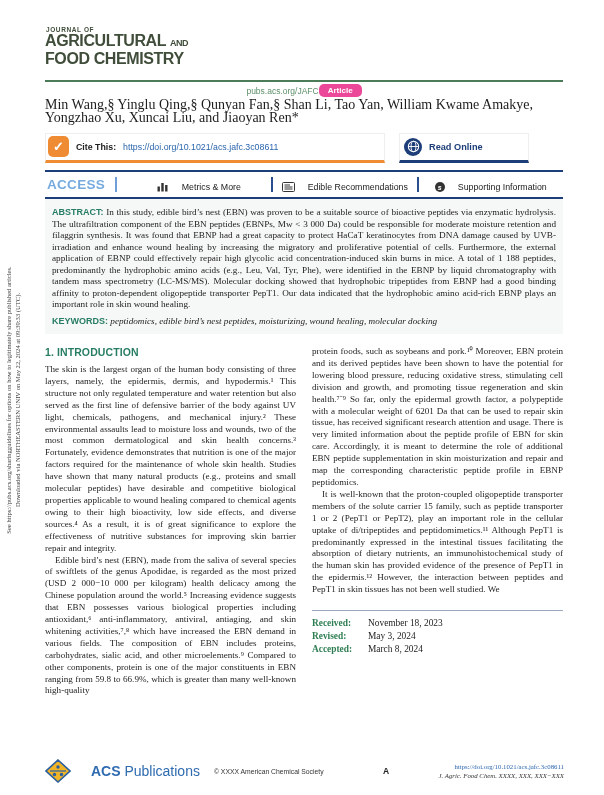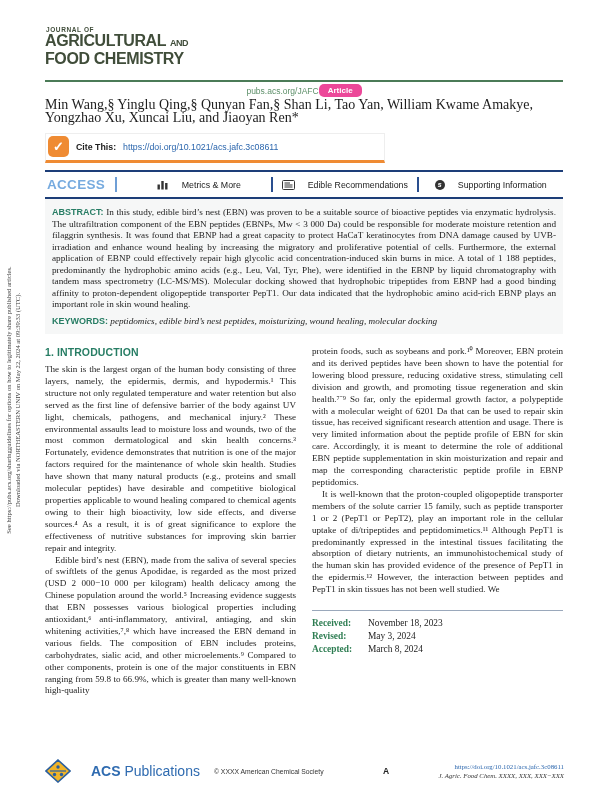--- a/index.html
+++ b/index.html
@@ -40,21 +40,21 @@
     display:flex; align-items:center; justify-content:center; font-size:13px; font-weight:700;
     font-family:"Liberation Sans", sans-serif; }
   .cite-label { font-family:"Liberation Sans", sans-serif; font-weight:700; font-size:8.8px; color:#222; }
   .cite-doi { font-family:"Liberation Sans", sans-serif; font-size:8.8px; color:#2b66ad; text-decoration:none; }
   .read-pill { display:flex; align-items:center; gap:7px; width:130px;
     border:1px solid #eee; border-bottom:3px solid #1d3e78; padding:2px 4px 3px 4px; }
   .globe { width:18px; height:18px; border-radius:50%; background:#1d3e78; display:flex; align-items:center; justify-content:center; }
   .read-label { font-family:"Liberation Sans", sans-serif; font-weight:700; font-size:9.2px; color:#1d3e78; }
   
   .access-bar { margin-top:7px; border-top:2px solid #1d3e78; border-bottom:2px solid #1d3e78;
-    display:flex; align-items:center; padding:5px 0 5px 2px; }
+    display:flex; align-items:flex-end; padding:5px 0 5px 2px; }
   .access-word { font-family:"Liberation Sans", sans-serif; font-weight:700; font-size:13.5px;
     color:#77abdf; letter-spacing:.3px; }
   .vsep { width:1.5px; height:15px; background:#6f9fd6; margin:0 10px; }
   .vsep2 { width:1.5px; height:15px; background:#2a4f8f; }
   .access-item { flex:1; display:flex; align-items:center; justify-content:center; gap:13px;
     font-family:"Liberation Sans", sans-serif; font-size:8.8px; color:#222; cursor:pointer; }
   .si-circle { width:10px; height:10px; border-radius:50%; background:#333; color:#fff;
     display:flex; align-items:center; justify-content:center; font-size:7px; font-weight:700;
     font-family:"Liberation Sans", sans-serif; font-style:italic; }
   
@@ -114,20 +114,30 @@
     </div>
 
 
     <div class="authors">Min Wang,§ Yinglu Qing,§ Qunyan Fan,§ Shan Li, Tao Yan, William Kwame Amakye, Yongzhao Xu, Xuncai Liu, and Jiaoyan Ren*</div>
 
     <div class="cite-row">
       <div class="cite-pill">
         <span class="cite-check">✓</span>
         <span class="cite-label">Cite This:</span>
         <a class="cite-doi" href="#">https://doi.org/10.1021/acs.jafc.3c08611</a>
+      </div>
+      <div class="read-pill">
+        <span class="globe">
+          <svg width="13" height="13" viewBox="0 0 14 14">
+              <circle cx="7" cy="7" r="5.6" fill="none" stroke="#fff" stroke-width="1.1"></circle>
+              <ellipse cx="7" cy="7" rx="2.6" ry="5.6" fill="none" stroke="#fff" stroke-width="1"></ellipse>
+              <line x1="1.4" y1="7" x2="12.6" y2="7" stroke="#fff" stroke-width="1"></line>
+            </svg>
+        </span>
+        <span class="read-label">Read Online</span>
       </div>
     </div>
 
     <div class="access-bar">
       <span class="access-word">ACCESS</span>
       <span class="vsep"></span>
       <span class="access-item">
         <svg width="12" height="10" viewBox="0 0 12 10">
             <rect x="0.5" y="4.5" width="2.4" height="5" fill="#333"></rect>
             <rect x="4.3" y="1" width="2.4" height="8.5" fill="#333"></rect>

